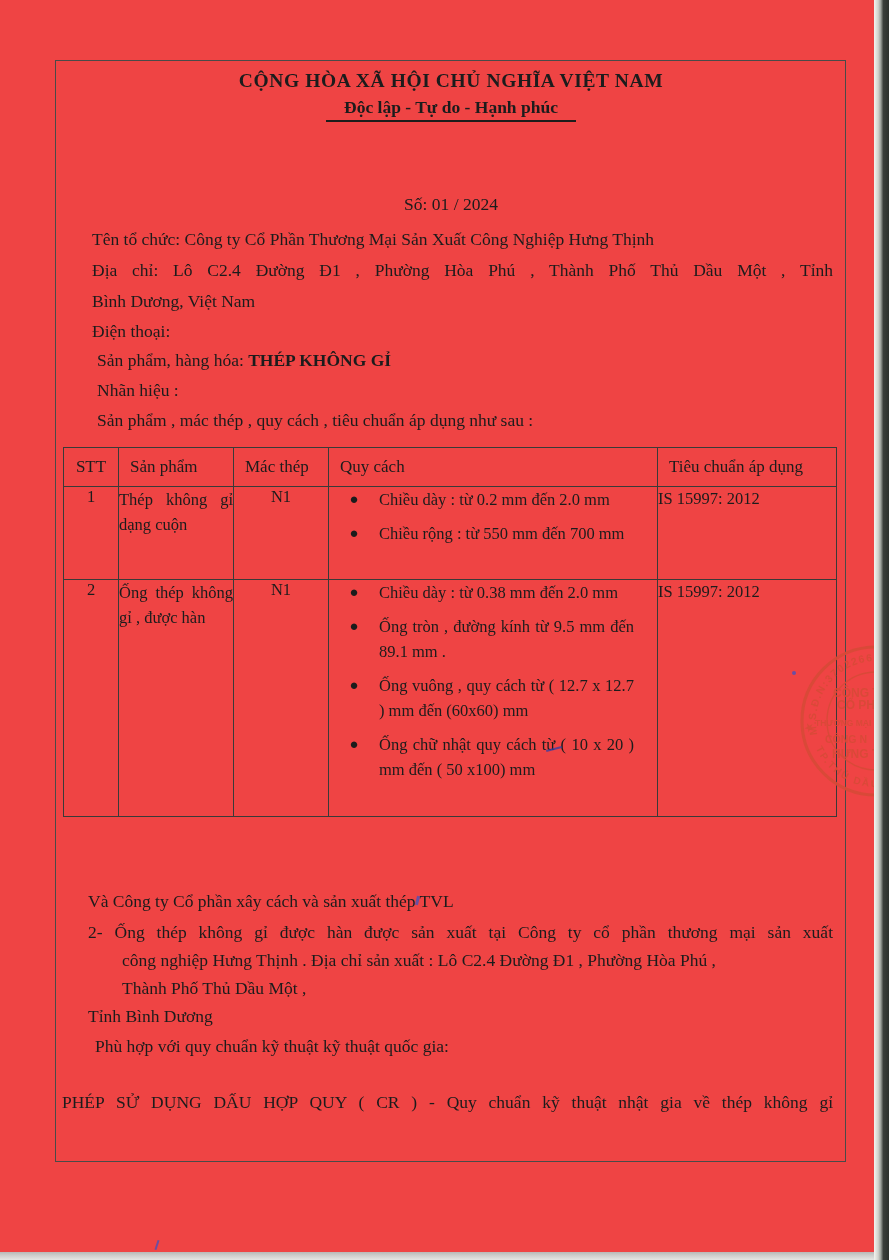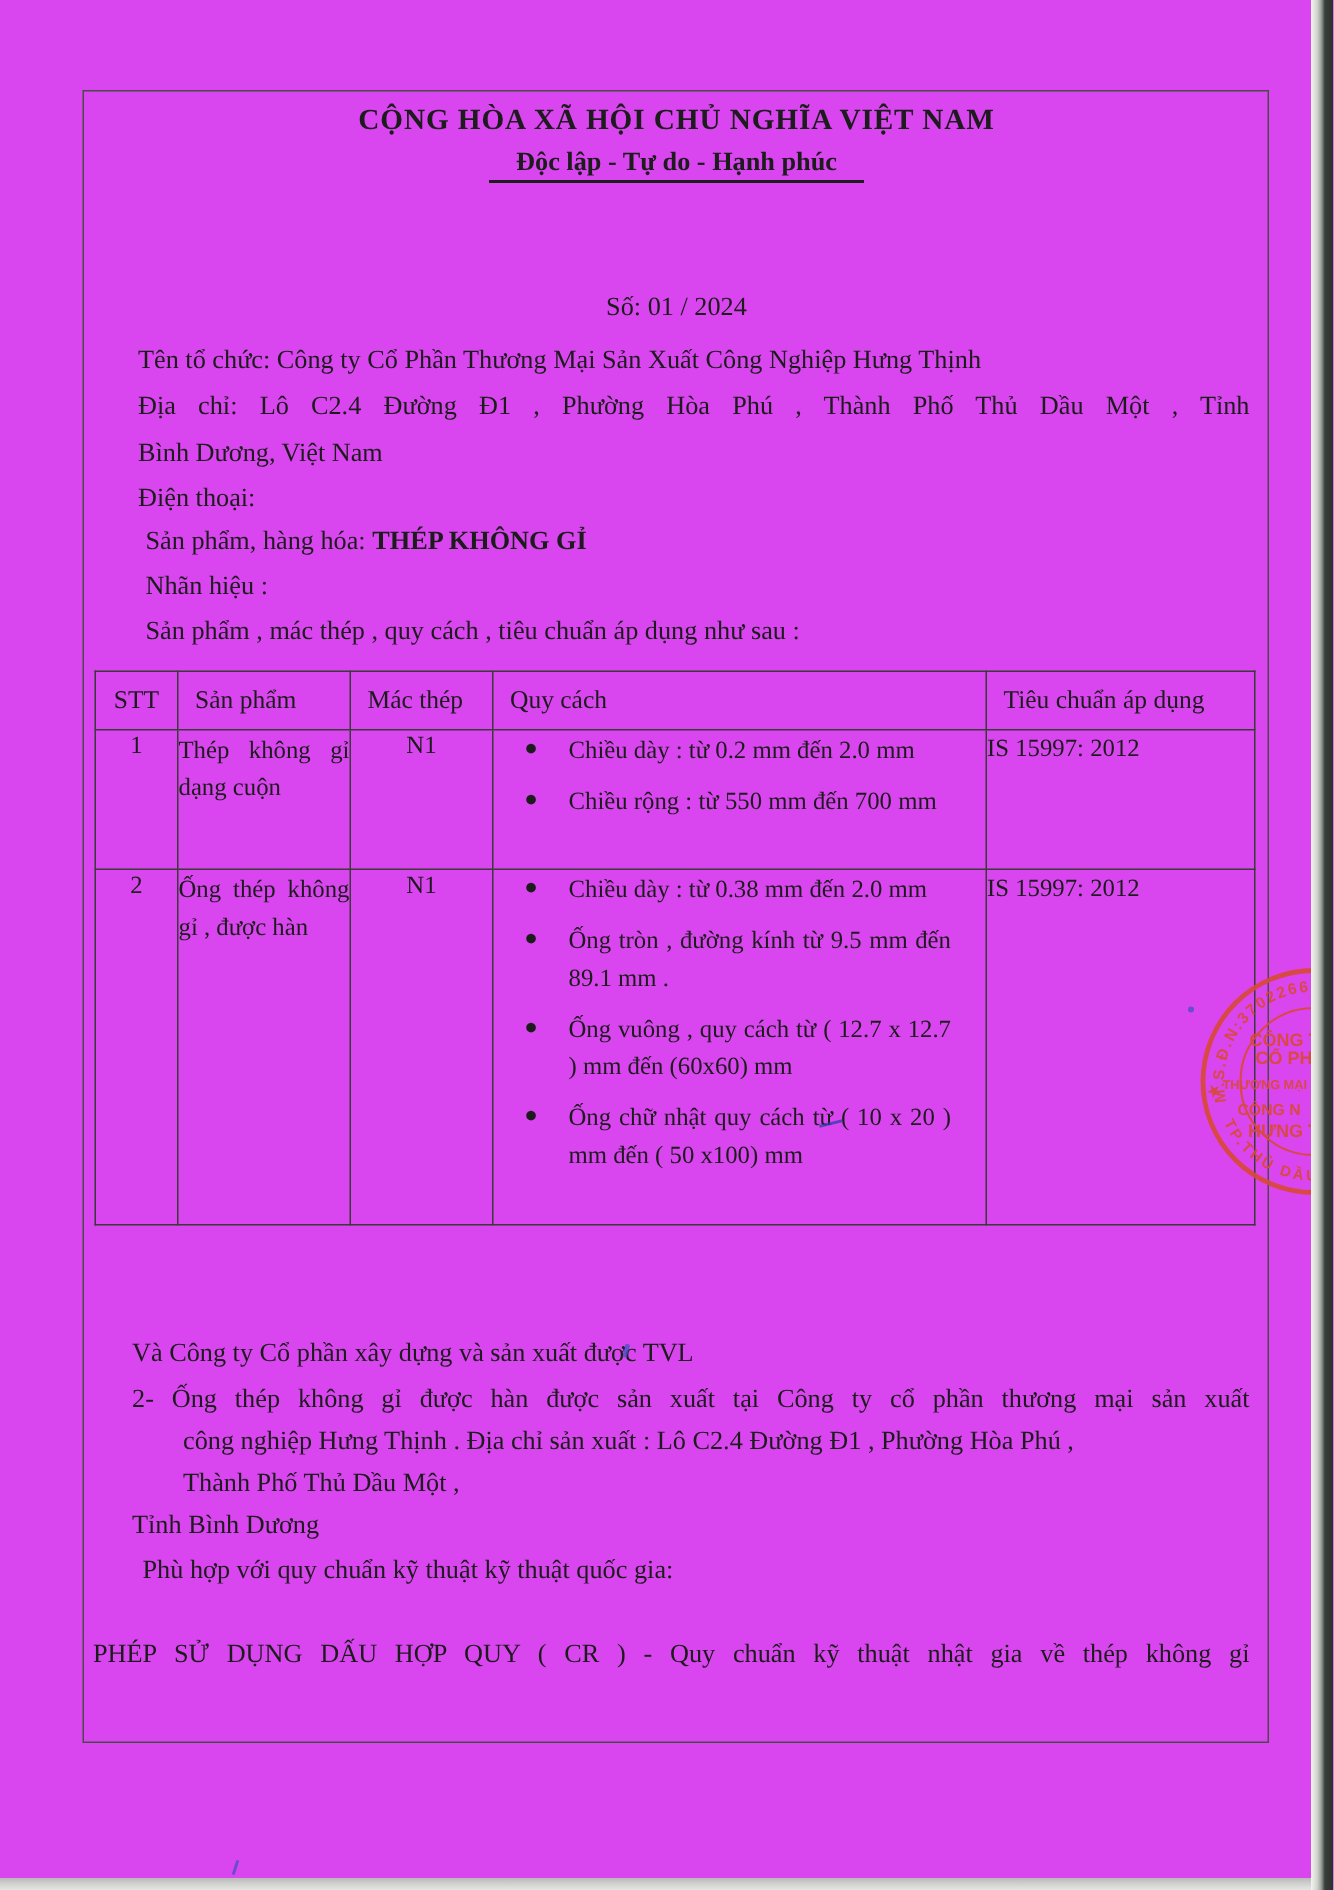--- a/index.html
+++ b/index.html
@@ -1,18 +1,18 @@
 <!DOCTYPE html>
 <html><head>
 <meta charset="utf-8">
 <style>
   html,body{margin:0;padding:0;}
   body{width:889px;height:1260px;background:#fdfdfb;overflow:hidden;
        font-family:"Liberation Serif","DejaVu Serif",serif;color:#1c1c1c;}
-  #scan{position:relative;width:889px;height:1260px;background:#d946ef;overflow:hidden;}
+  #scan{position:relative;width:889px;height:1260px;background:#ef4444;overflow:hidden;}
 
   
   .page-border{position:absolute;left:55px;top:60px;width:789px;height:1100px;
     border:1.6px solid #4a4a48;background:transparent;}
 
   .abs{position:absolute;}
   .ctr{left:55px;width:792px;text-align:center;}
 
   .nat-title{top:70px;font-size:19.5px;font-weight:bold;letter-spacing:.6px;}
   .motto-wrap{top:97px;}
@@ -134,21 +134,21 @@
           <div class="spec-item">
             <span class="dot">●</span>
             <span class="txt">Ống chữ nhật quy cách từ ( 10 x 20 ) mm đến ( 50 x100) mm</span>
           </div>
         </td>
         <td class="cell-std">IS 15997: 2012</td>
       </tr>
     </tbody>
   </table>
 
-  <div class="abs bodyline" style="left:88px;top:890px;">Và Công ty Cổ phần xây dựng và sản xuất được TVL</div>
+  <div class="abs bodyline" style="left:88px;top:890px;">Và Công ty Cổ phần xây cách và sản xuất thép TVL</div>
   <div class="abs wrapline just" style="left:88px;top:921px;width:745px;">2- Ống thép không gỉ được hàn được sản xuất tại Công ty cổ phần thương mại sản xuất</div>
   <div class="abs bodyline" style="left:122px;top:949px;">công nghiệp Hưng Thịnh . Địa chỉ sản xuất : Lô C2.4 Đường Đ1 , Phường Hòa Phú ,</div>
   <div class="abs bodyline" style="left:122px;top:977px;">Thành Phố Thủ Dầu Một ,</div>
   <div class="abs bodyline" style="left:88px;top:1005px;">Tỉnh Bình Dương</div>
   <div class="abs bodyline" style="left:95px;top:1035px;">Phù hợp với quy chuẩn kỹ thuật kỹ thuật quốc gia:</div>
   <div class="abs wrapline just" style="left:62px;top:1091px;width:771px;">PHÉP SỬ DỤNG DẤU HỢP QUY ( CR ) -  Quy chuẩn kỹ thuật nhật gia về thép không gỉ</div>
 
   <div id="stamp-clip">
     <svg width="160" height="160" viewBox="0 0 160 160">
       <defs>

